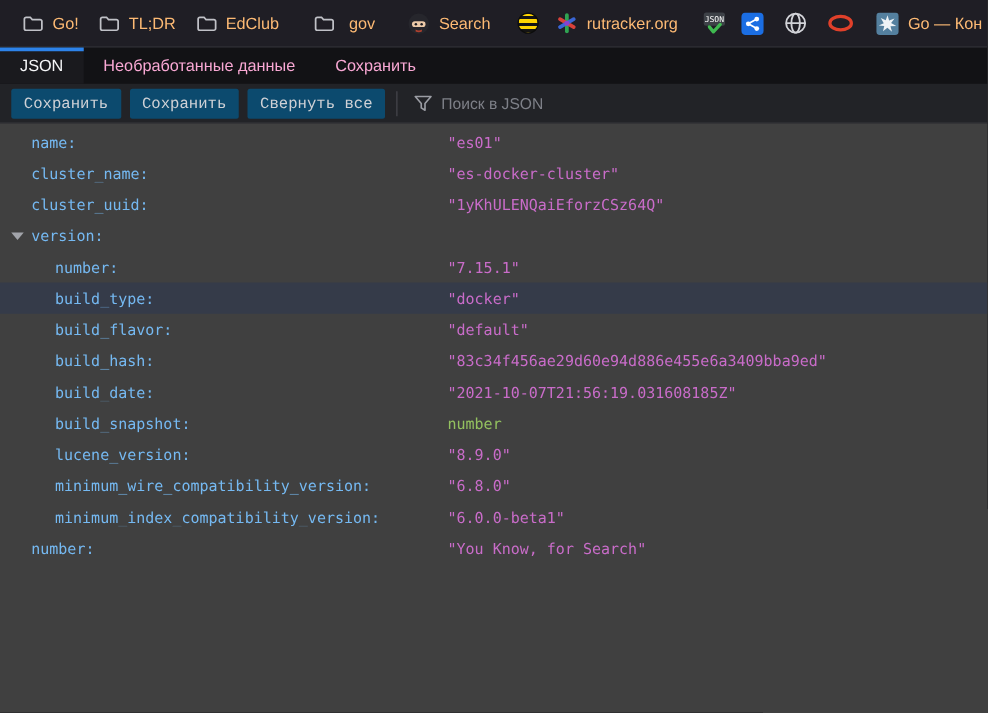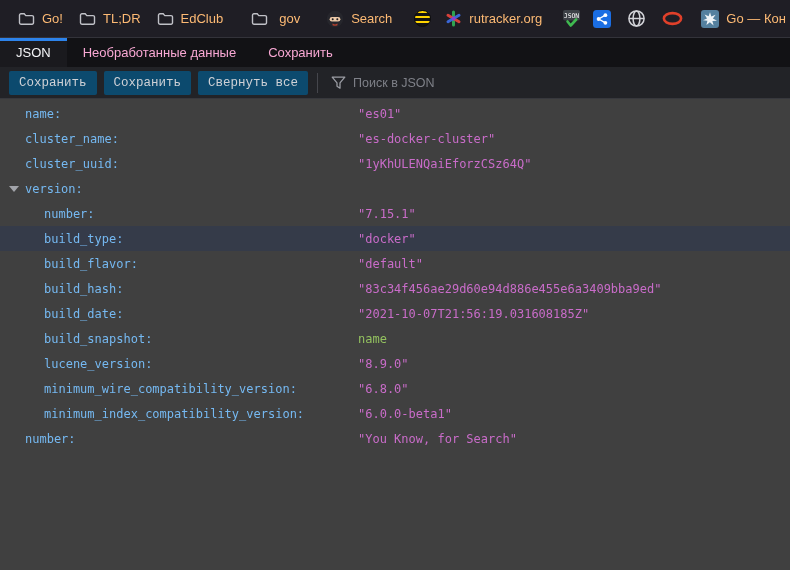--- a/index.html
+++ b/index.html
@@ -313,21 +313,21 @@
     <div class="json-row">
       <span class="jkey d1">build_hash:</span>
       <span class="jval v-string">"83c34f456ae29d60e94d886e455e6a3409bba9ed"</span>
     </div>
     <div class="json-row">
       <span class="jkey d1">build_date:</span>
       <span class="jval v-string">"2021-10-07T21:56:19.031608185Z"</span>
     </div>
     <div class="json-row">
       <span class="jkey d1">build_snapshot:</span>
-      <span class="jval v-boolean">name</span>
+      <span class="jval v-boolean">number</span>
     </div>
     <div class="json-row">
       <span class="jkey d1">lucene_version:</span>
       <span class="jval v-string">"8.9.0"</span>
     </div>
     <div class="json-row">
       <span class="jkey d1">minimum_wire_compatibility_version:</span>
       <span class="jval v-string">"6.8.0"</span>
     </div>
     <div class="json-row">

